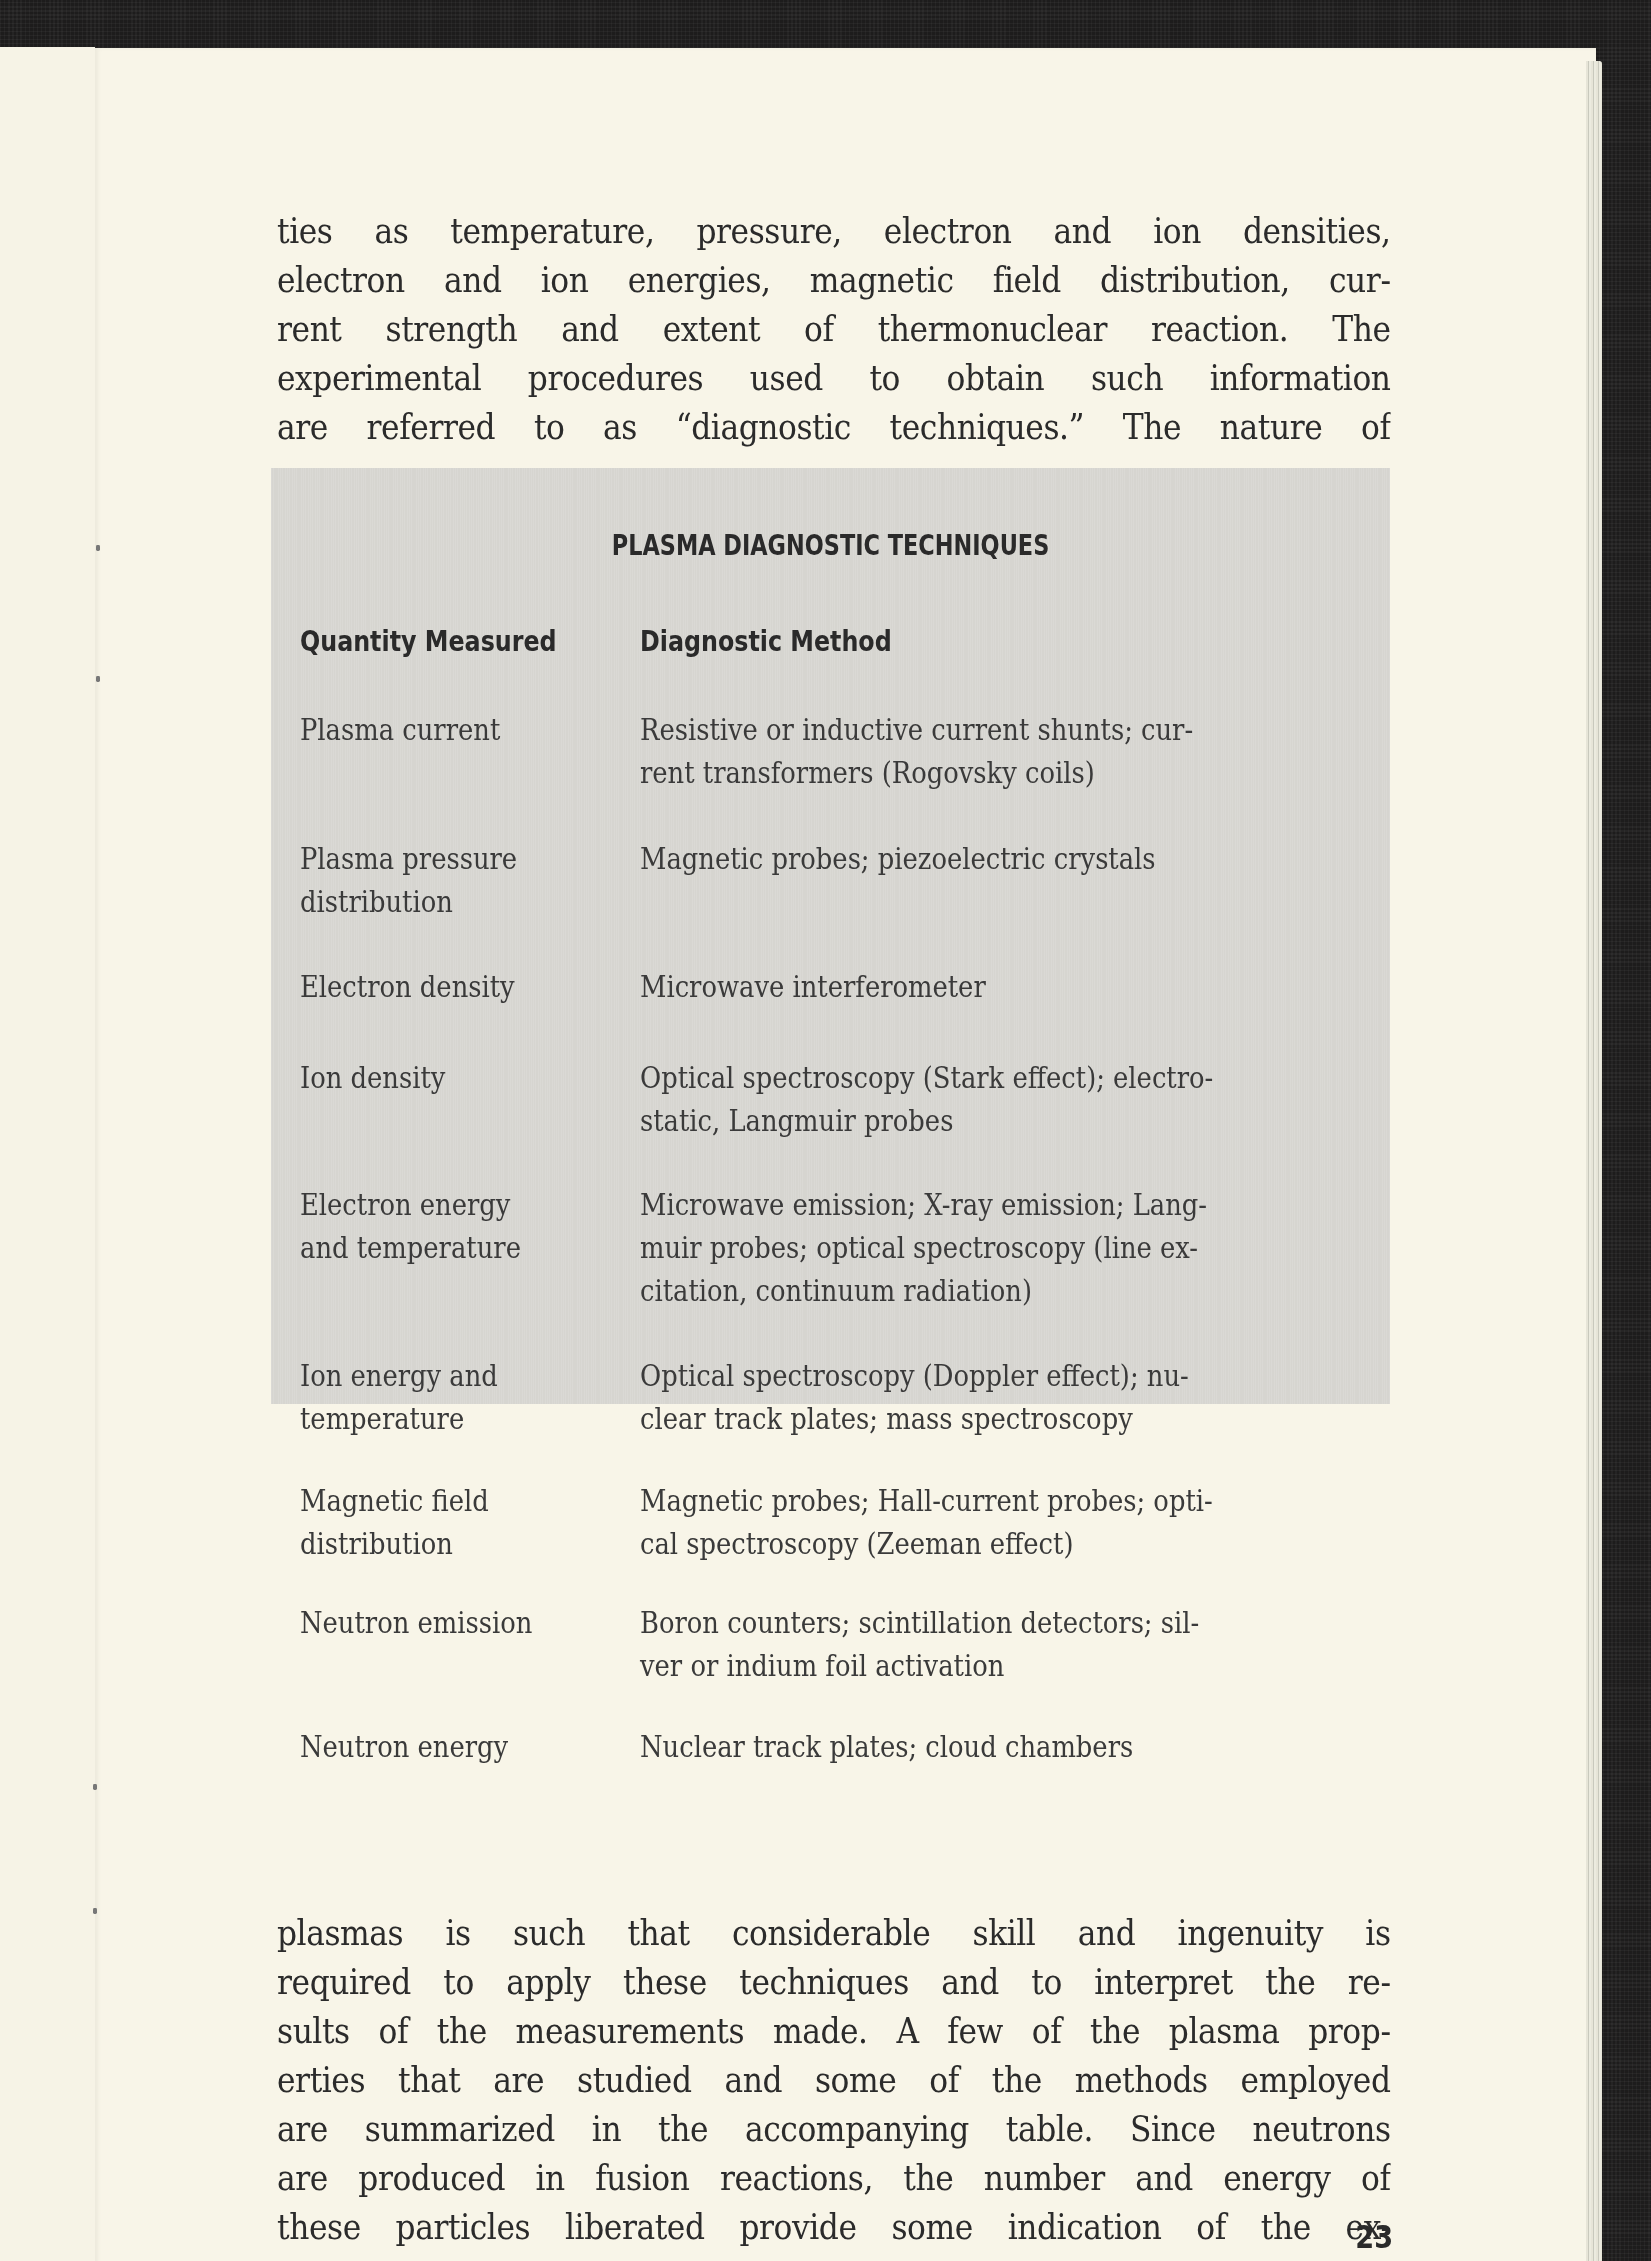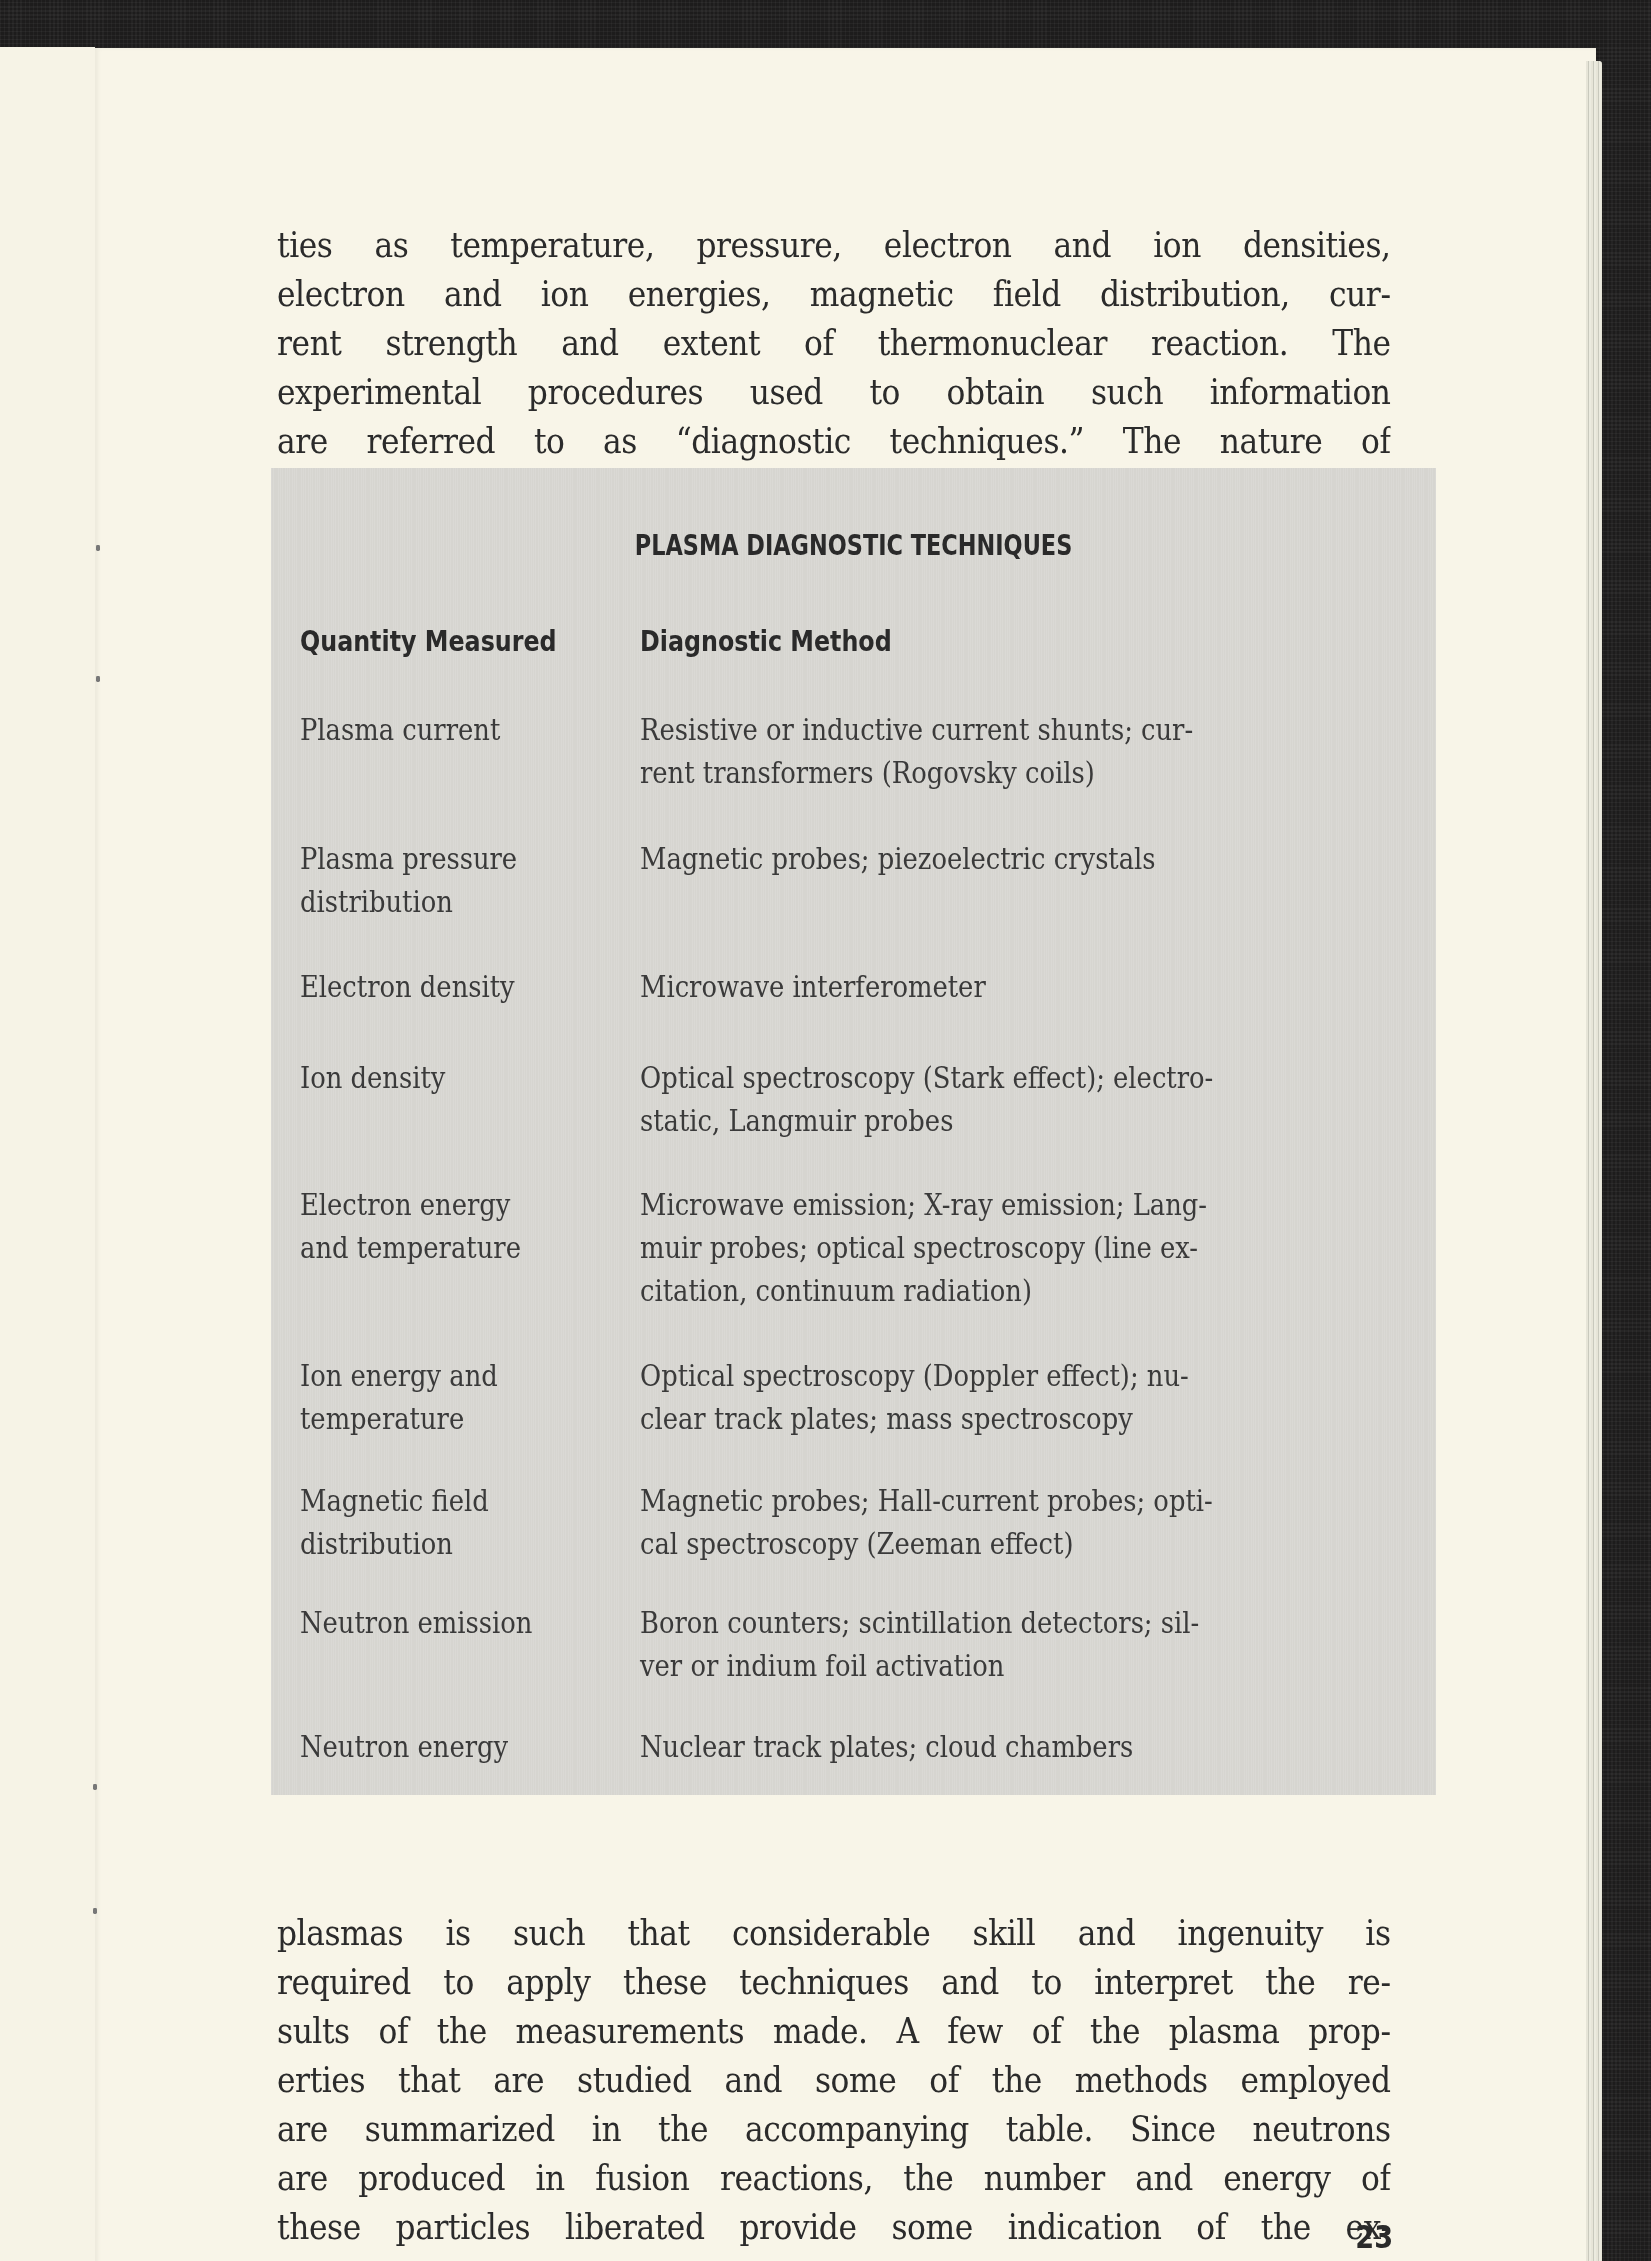--- a/index.html
+++ b/index.html
@@ -32,27 +32,26 @@
   .body-text {
     position: absolute; left: 277px; width: 1113px;
     font-size: 36px; line-height: 49px; color: #2b2b2b;
     letter-spacing: -0.5px;
   }
   .body-text .line {
     display: block; text-align: justify; text-align-last: justify;
     white-space: nowrap; overflow: hidden;
     transform: scaleX(0.87); transform-origin: left center; width: 115%;
   }
-  .top-text { top: 220px; }
+  .top-text { top: 206px; }
   .bottom-text { top: 1908px; }
   .table-box {
-    position: absolute; left: 271px; top: 468px; width: 1119px; height: 1327px;
+    position: absolute; left: 271px; top: 468px; width: 1119px; height: 936px;
     background-color: #d6d5d0;
     background-image: repeating-linear-gradient(90deg, rgba(255,255,255,0.10) 0 0.9px, transparent 0.9px 2.3px);
-    padding-left: 46px;
   }
   .table-title {
     position: absolute; left: 0; right: 0; top: 61px; text-align: center;
     font-family: "DejaVu Sans", "Liberation Sans", sans-serif;
     font-weight: bold; font-size: 28px; color: #2a2a2a;
     transform: scaleX(0.8); letter-spacing: 0px;
   }
   .col-header {
     position: absolute; top: 156px;
     font-family: "DejaVu Sans", "Liberation Sans", sans-serif;

